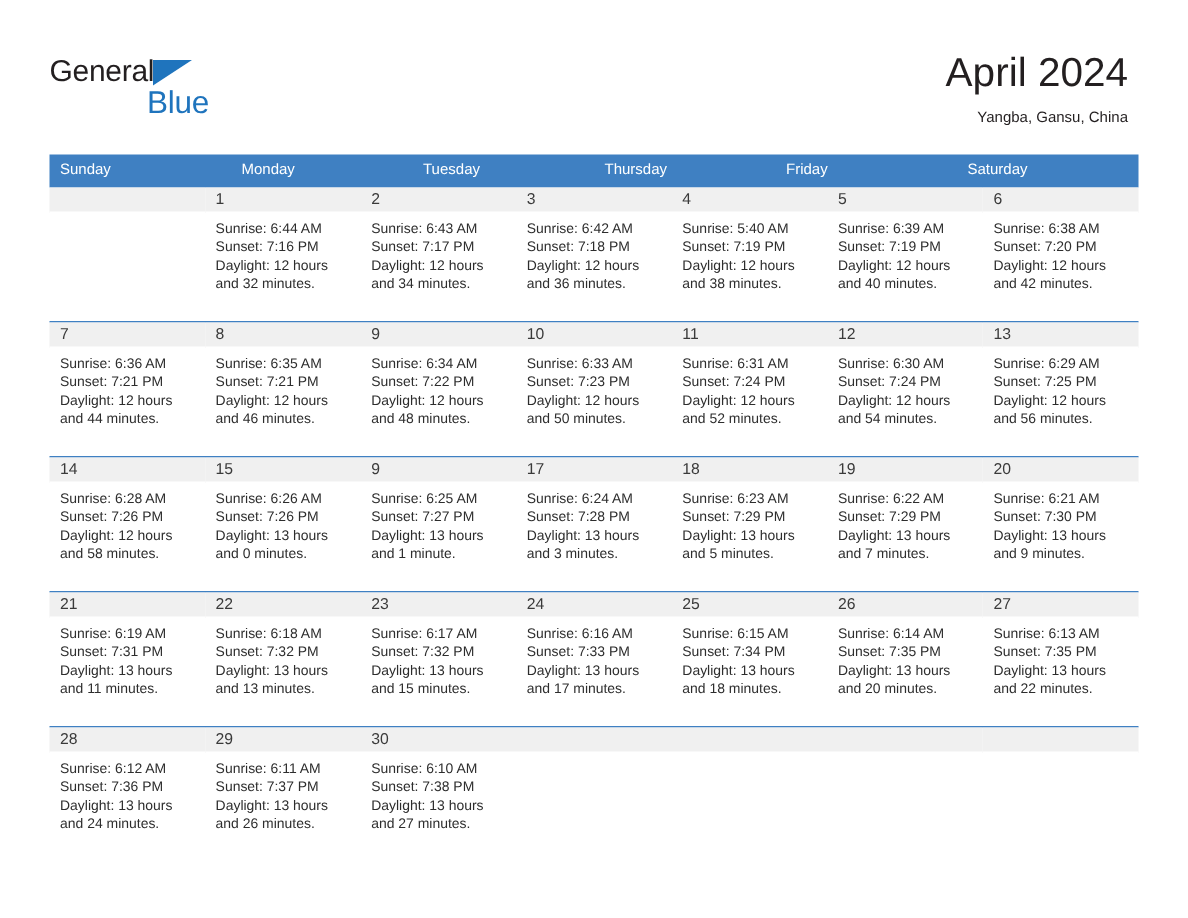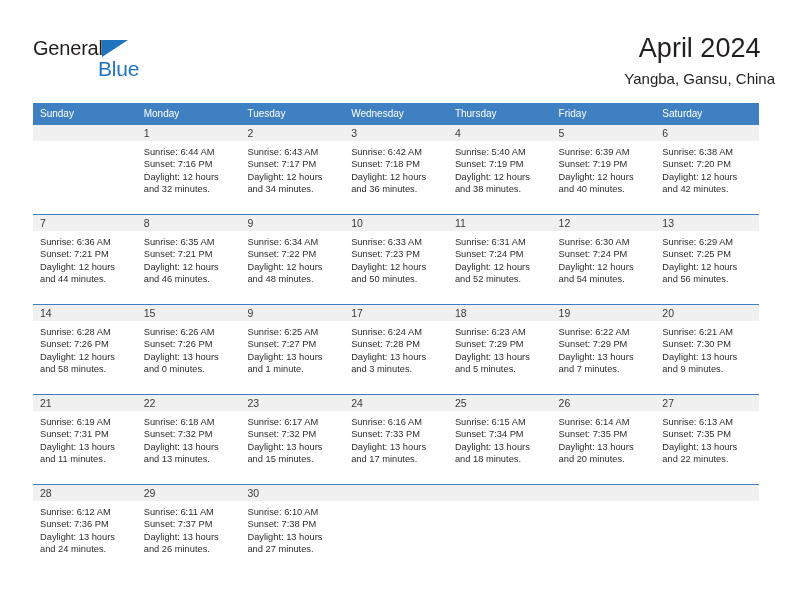--- a/index.html
+++ b/index.html
@@ -55,33 +55,33 @@
     left: 29px;
     top: 20px;
     font-size: 21px;
     color: #1f74bd;
     letter-spacing: -0.2px;
     font-family: "Liberation Sans", sans-serif;
     margin-left: 36px;
   }
   .title-block {
     position: absolute;
-    right: 17px;
+    right: 40px;
     top: 32px;
-    text-align: center;
+    text-align: right;
   }
   .cal-title {
     font-size: 27px;
     color: #231f20;
     line-height: 32px;
     font-weight: normal;
     margin: 0;
   }
   .cal-sub {
-    font-size: 15px;
+    font-size: 10px;
     color: #231f20;
     line-height: 20px;
     margin: 5px 0 0 0;
     font-weight: normal;
   }
 
   
   .calendar {
     position: absolute;
     left: 33px;
@@ -157,21 +157,20 @@
       <div class="cal-sub">Yangba, Gansu, China</div>
     </div>
 
   </div>
 
   <div class="calendar">
     <div class="dow-row" id="dow-row">
         <div class="dow">Sunday</div>
         <div class="dow">Monday</div>
         <div class="dow">Tuesday</div>
-        <div class="dow">Wednesday</div>
         <div class="dow">Thursday</div>
         <div class="dow">Friday</div>
         <div class="dow">Saturday</div>
       </div>
     <div id="weeks-container">
         <div class="week">
           <div class="week-inner">
             <div class="day empty">
               <div class="day-num-band">
                 <div class="day-num"></div>

